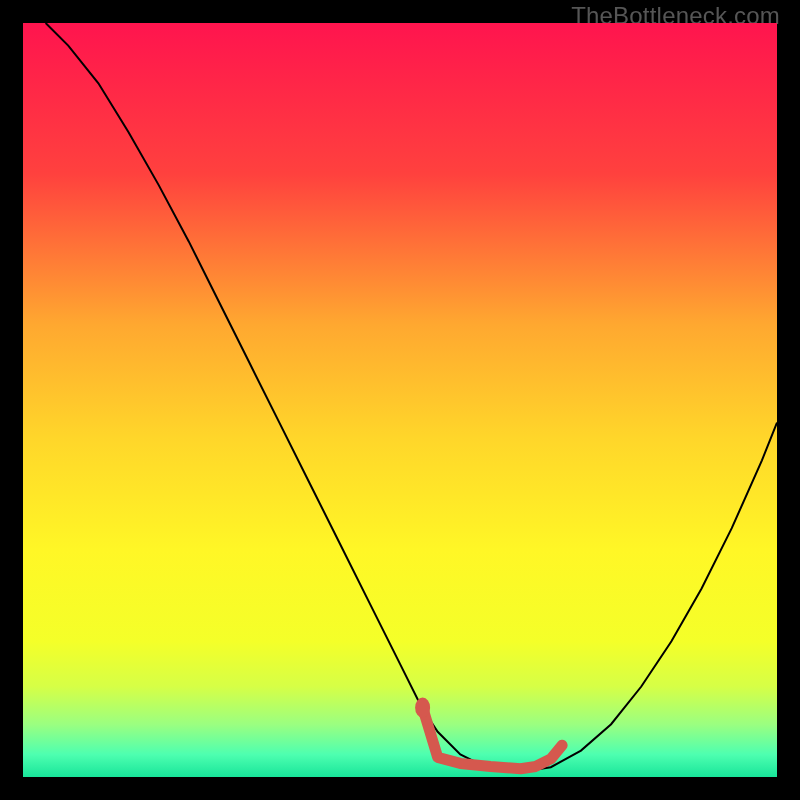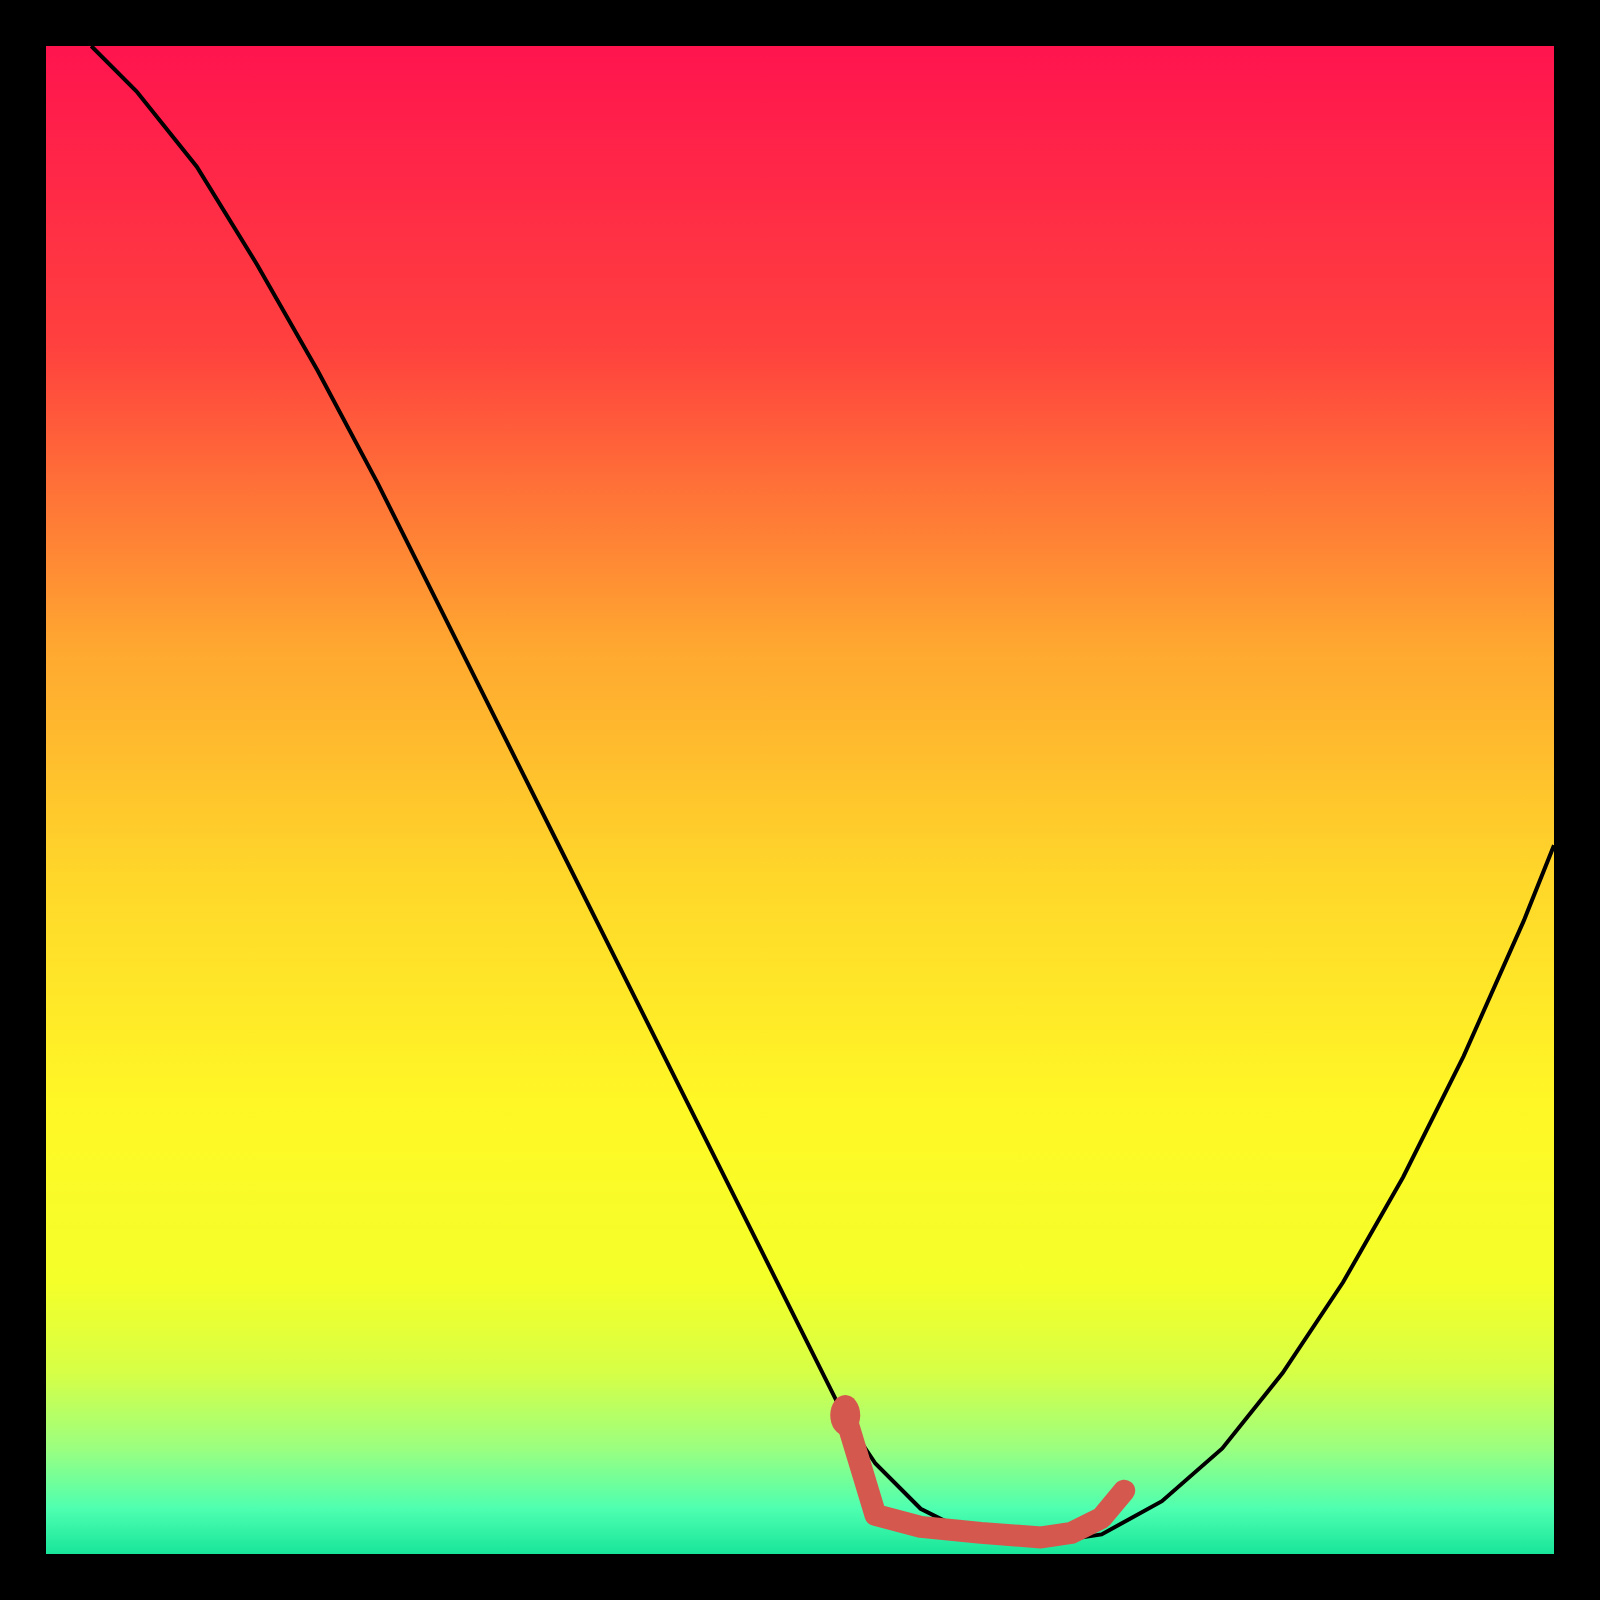--- a/index.html
+++ b/index.html
@@ -33,20 +33,21 @@
     font-size: 24px;
     font-weight: 500;
     color: #565656;
     letter-spacing: 0.2px;
   }
 </style>
 </head>
 <body>
 
 <div class="frame">
+  <div class="watermark">TheBottleneck.com</div>
   <svg class="plot" viewBox="0 0 754 754" preserveAspectRatio="none">
     <defs>
       <linearGradient id="bg-grad" x1="0" y1="0" x2="0" y2="1">
           <stop offset="0%" stop-color="#ff144e"></stop>
           <stop offset="20%" stop-color="#ff413e"></stop>
           <stop offset="40%" stop-color="#ffa830"></stop>
           <stop offset="55.00000000000001%" stop-color="#ffd62a"></stop>
           <stop offset="70%" stop-color="#fff726"></stop>
           <stop offset="82%" stop-color="#f4ff29"></stop>
           <stop offset="88%" stop-color="#d6ff46"></stop>

